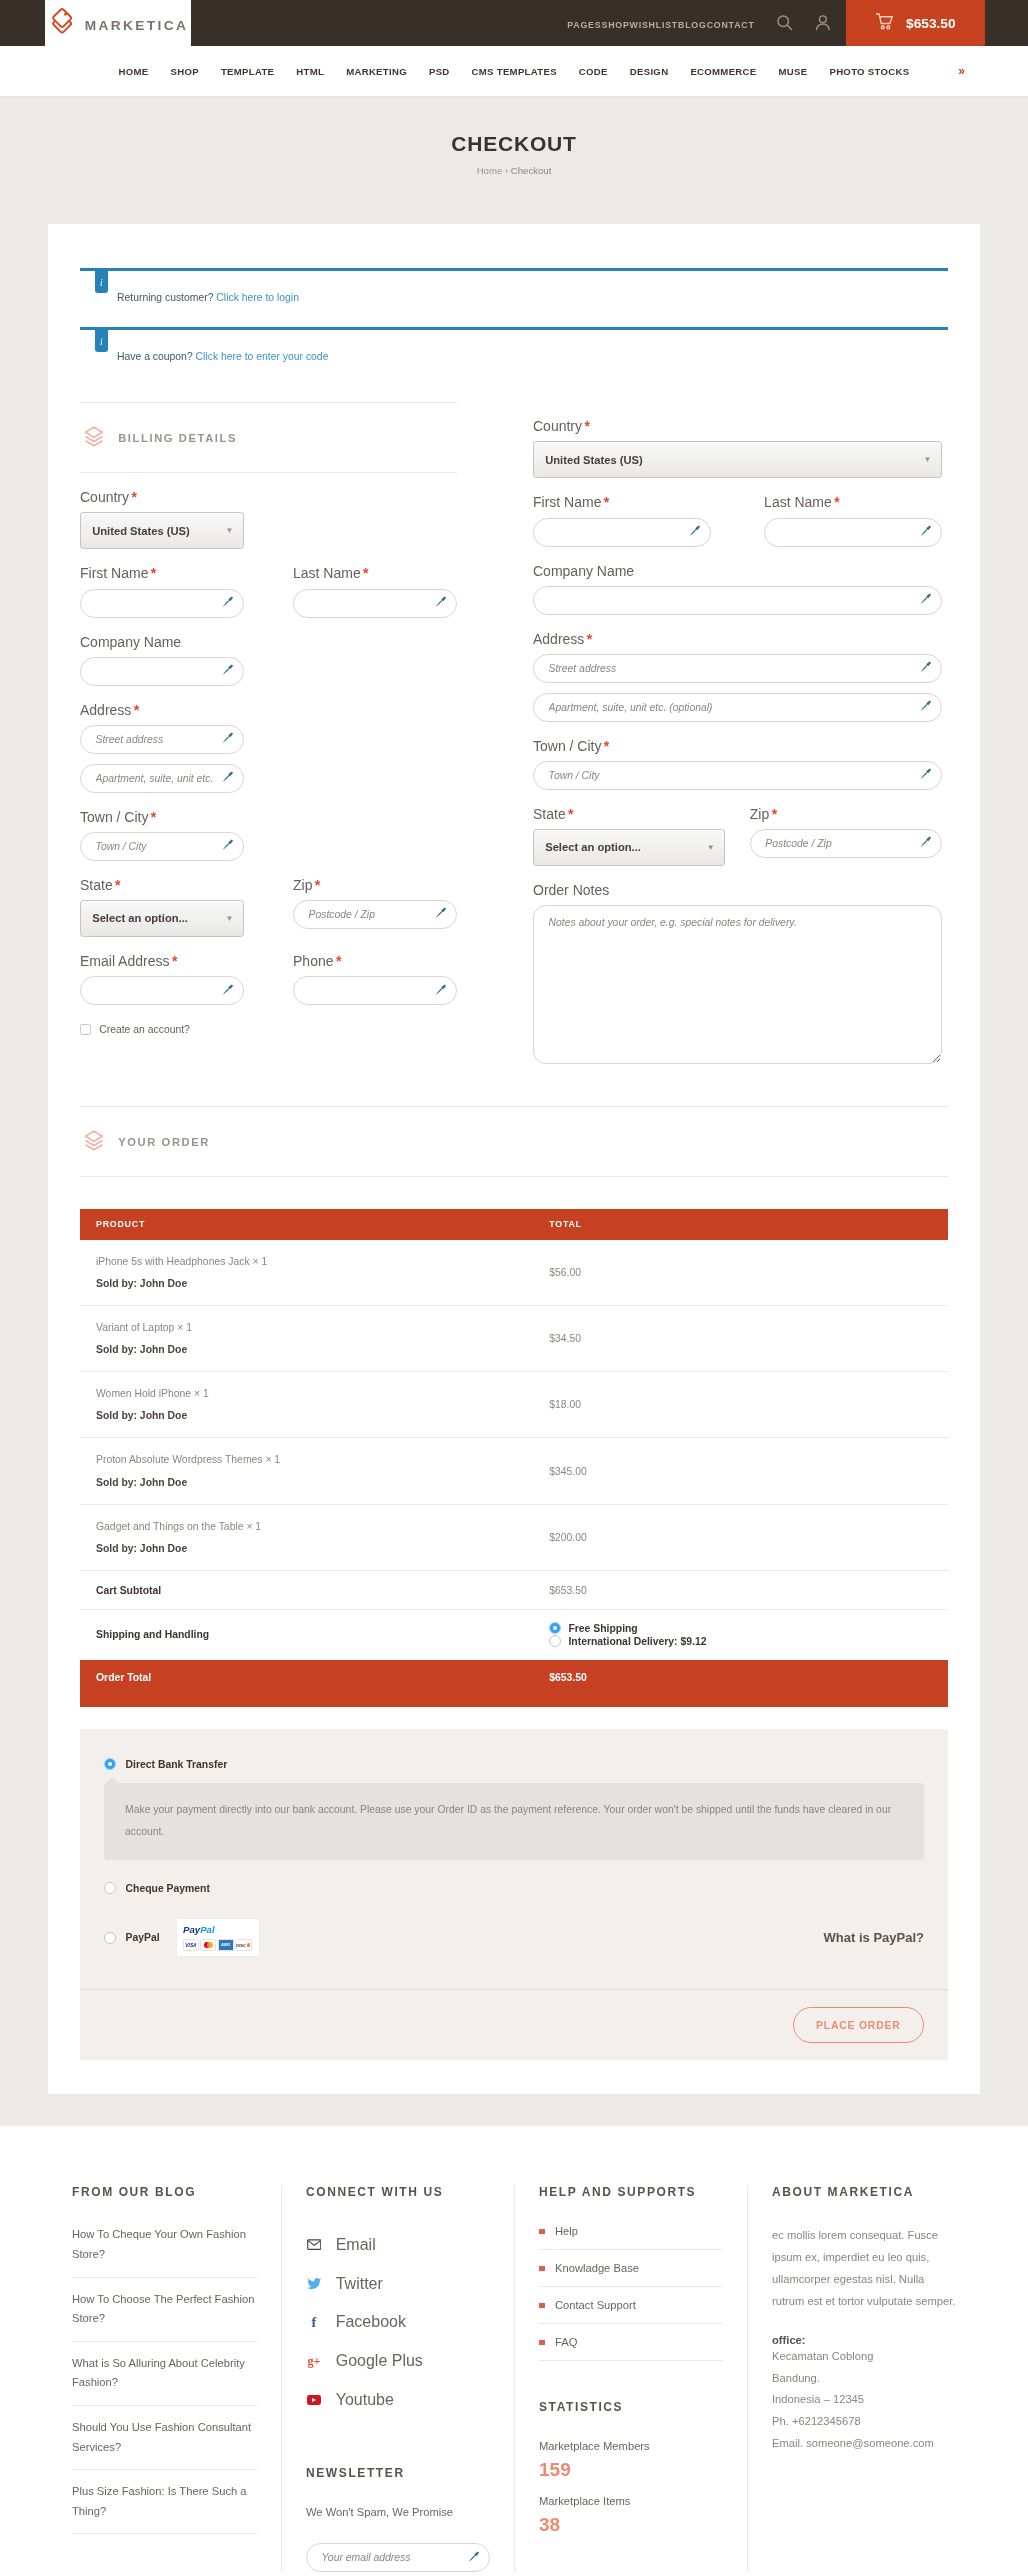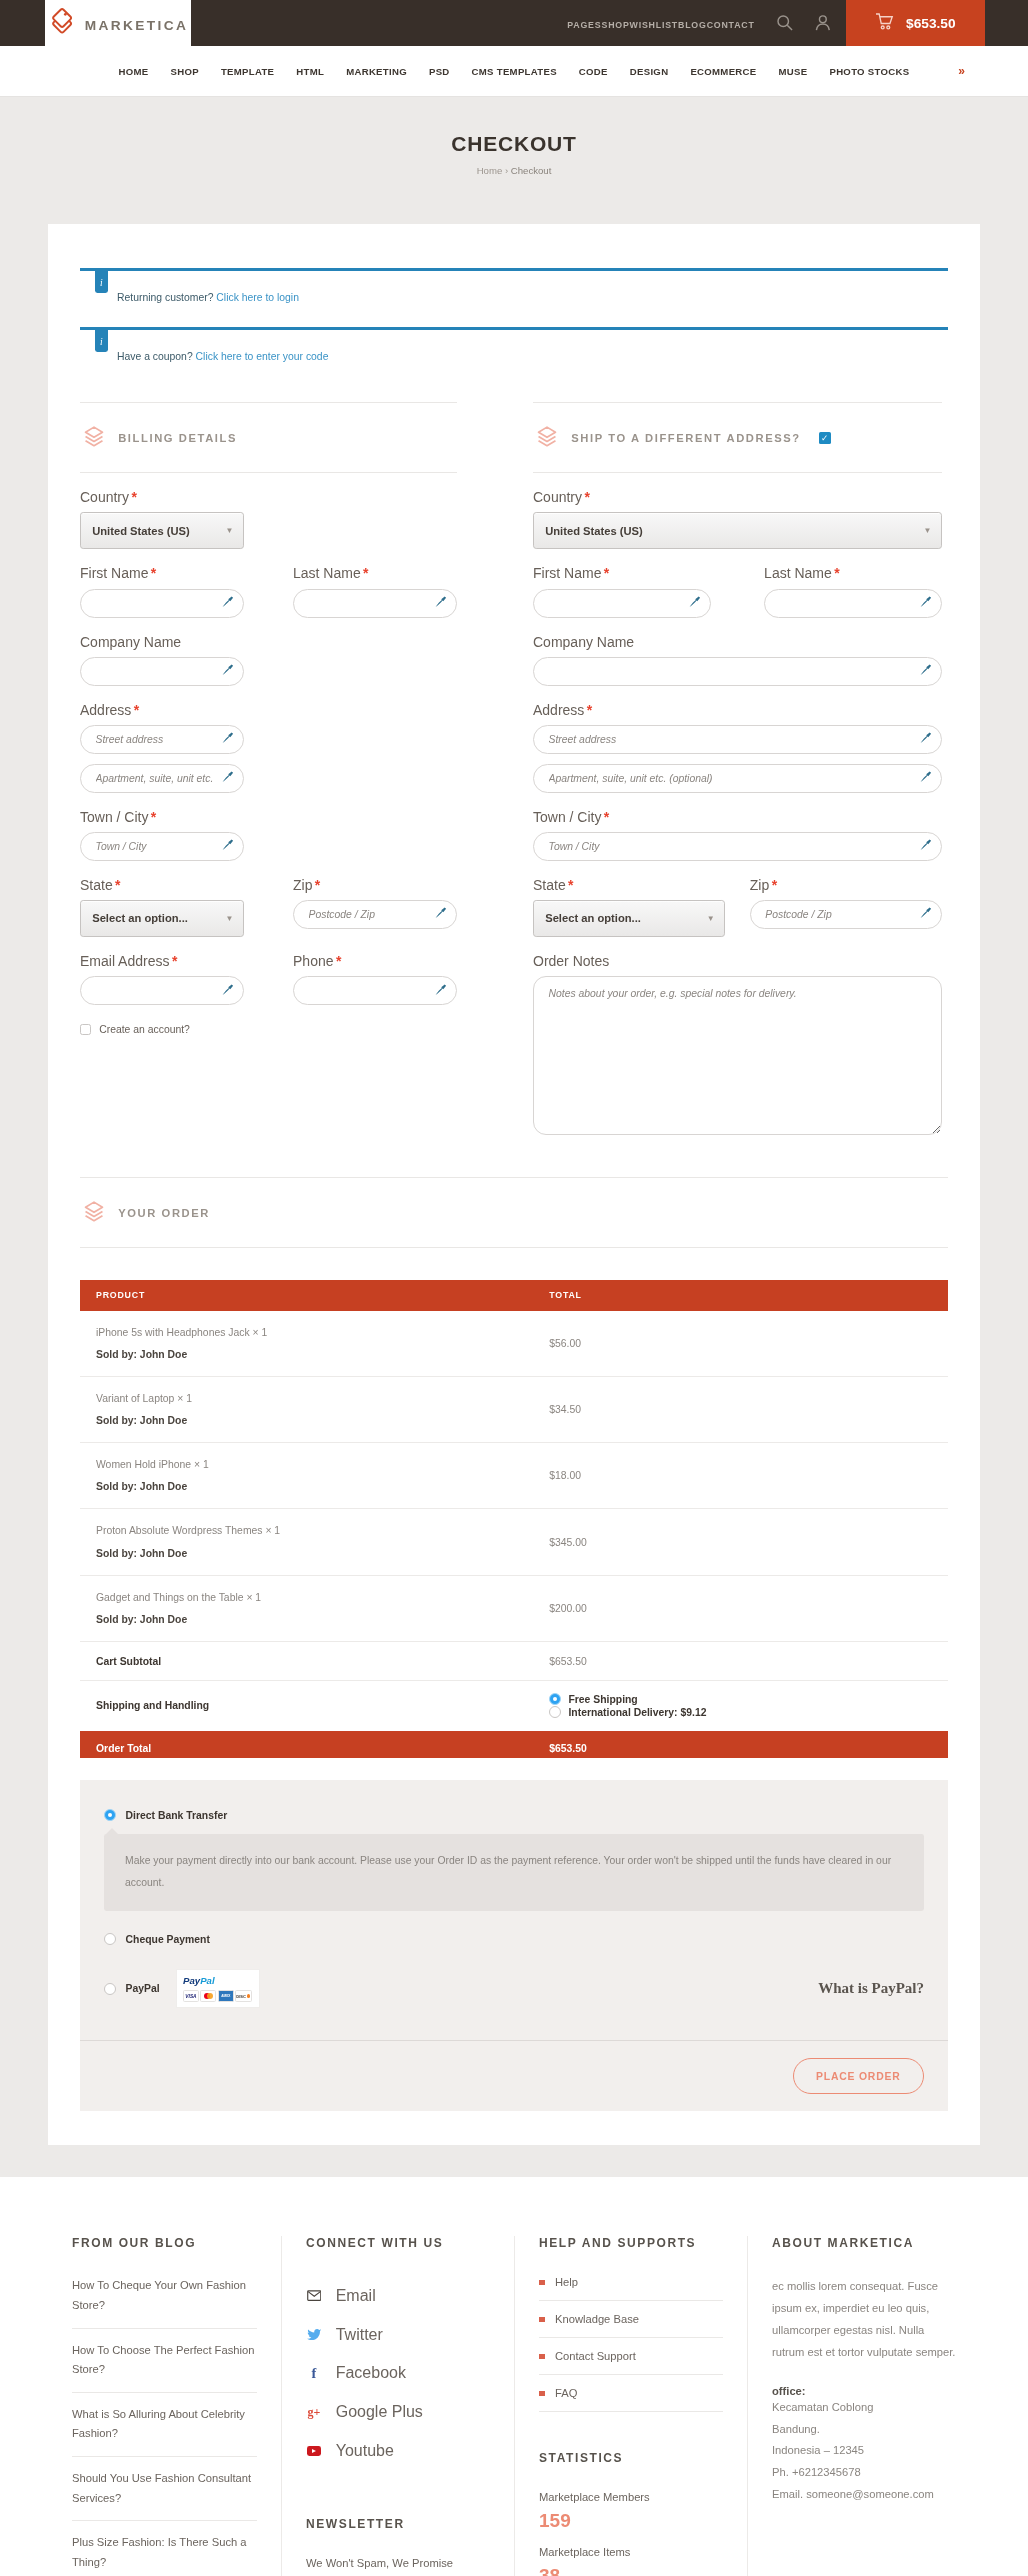--- a/index.html
+++ b/index.html
@@ -92,35 +92,35 @@
   .olabel { font-size:10.4px; font-weight:bold; color:#3d3630; }
   .orow.sub { padding:13.7px 0 13.7px 16px; }
   .orow.shiprow { padding:11.2px 0 11.2px 16px; border-bottom:none; }
   .opt-row { display:flex; align-items:center; gap:7.2px; margin:1px 0; cursor:pointer; }
   .opt-label { font-size:10.4px; font-weight:bold; color:#3d3630; }
   .radio { width:12px; height:12px; border-radius:50%; border:1.6px solid #c9c6c4; background:#fff;
            display:inline-block; position:relative; flex:0 0 auto; cursor:pointer; }
   .radio.checked { background:#2ea3f2; border-color:#9fd4f5; }
   .radio.checked::after { content:""; position:absolute; left:50%; top:50%; width:4px; height:4px;
            border-radius:50%; background:#fff; transform:translate(-50%,-50%); }
-  .orow.ototal { background:#c64022; border-bottom:none; padding:12px 0 4px 16px; }
+  .orow.ototal { background:#c64022; border-bottom:none; padding:12px 0 24px 16px; }
   .orow.ototal span { color:#fff; font-size:10.4px; font-weight:bold; }
 
   
   .paybox { margin-top:22.5px; background:#f2efed; }
   .pay-body { padding:29px 24px 4.8px; }
   .pm-row { display:flex; align-items:center; gap:9.6px; }
   .pm-label { font-size:10.4px; font-weight:bold; color:#3d3630; }
   .pm-desc { position:relative; margin:13px 0 22.5px; background:#e5e1df; border-radius:2.4px;
              padding:16px 21px; font-size:10.4px; line-height:2.15; color:#8a8580; }
   .pm-desc::before { content:""; position:absolute; top:-6.4px; left:2.4px; border-left:6.4px solid transparent;
              border-right:6.4px solid transparent; border-bottom:6.4px solid #e5e1df; }
   .pm-row.mb { margin-bottom:24px; }
   .pm-row.paypal { margin-bottom:27px; }
-  .pp-what { margin-left:auto; font-size:15px; font-weight:bold; color:#5a544e; cursor:pointer;font-family:Liberation Serif, serif; }
+  .pp-what { margin-left:auto; font-size:13px; font-weight:bold; color:#5a544e; cursor:pointer; }
   .cards { width:84px; background:#fff; border:0.8px solid #efedeb; padding:4.8px 6.4px; margin-left:6.4px; }
   .pp-line { font-size:9.6px; font-weight:bold; font-style:italic; margin-bottom:4px; }
   .pp-pay { color:#113a7b; } .pp-pal { color:#169bd7; }
   .chip-row { display:flex; gap:1.6px; }
   .chip { width:17px; height:12px; border:0.8px solid #e4e2e0; border-radius:1.6px; background:#fff;
           font-size:4px; font-weight:bold; display:flex; align-items:center; justify-content:center; }
   .chip.visa { color:#1a1f71; font-style:italic; font-size:4.8px; }
   .chip.mc i { width:6.4px; height:6.4px; border-radius:50%; display:inline-block; }
   .chip.mc .c1 { background:#eb001b; margin-right:-3.2px; }
   .chip.mc .c2 { background:#f79e1b; opacity:.9; }
@@ -345,31 +345,20 @@
         </div>
       </div>
 
       <div class="chk-row">
         <span class="chk"></span>
         <span class="chk-label">Create an account?</span>
       </div>
     </section>
 
     <section class="fcol ship">
-      <div class="sec-head">
-        <span>
-          <svg width="22" height="22" viewBox="0 0 26 26" fill="none" stroke="#f1b1a4" stroke-width="2" stroke-linejoin="round">
-            <path d="M13 2.5 23 8.5 13 14.5 3 8.5Z"></path>
-              <path d="M3 13.5l10 6 10-6"></path>
-              <path d="M3 18.5l10 6 10-6"></path>
-          </svg>
-        </span>
-        <span class="sec-title">SHIP TO A DIFFERENT ADDRESS?</span>
-        <span class="bluecheck">✓</span>
-      </div>
 
       <div class="flabel"><span>Country</span><em class="req">*</em></div>
       <div class="select">
         <span class="sval">United States (US)</span>
           <span class="arrow">▼</span>
       </div>
 
       <div class="row2">
         <div class="half">
           <div class="flabel"><span>First Name</span><em class="req">*</em></div>

